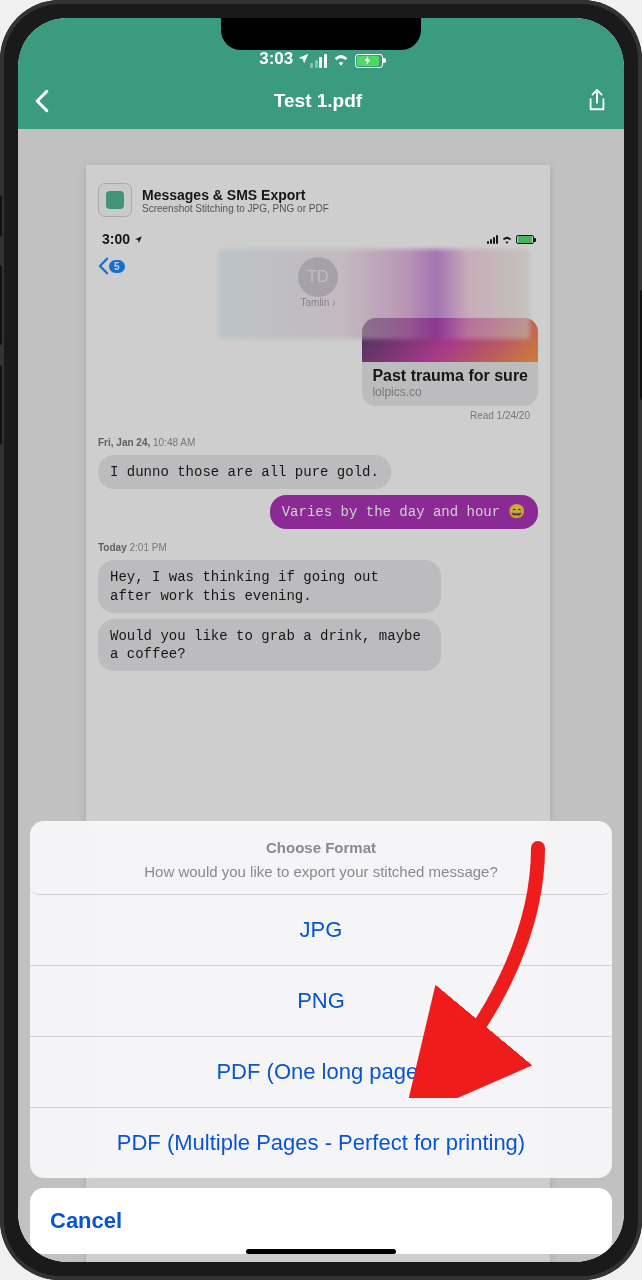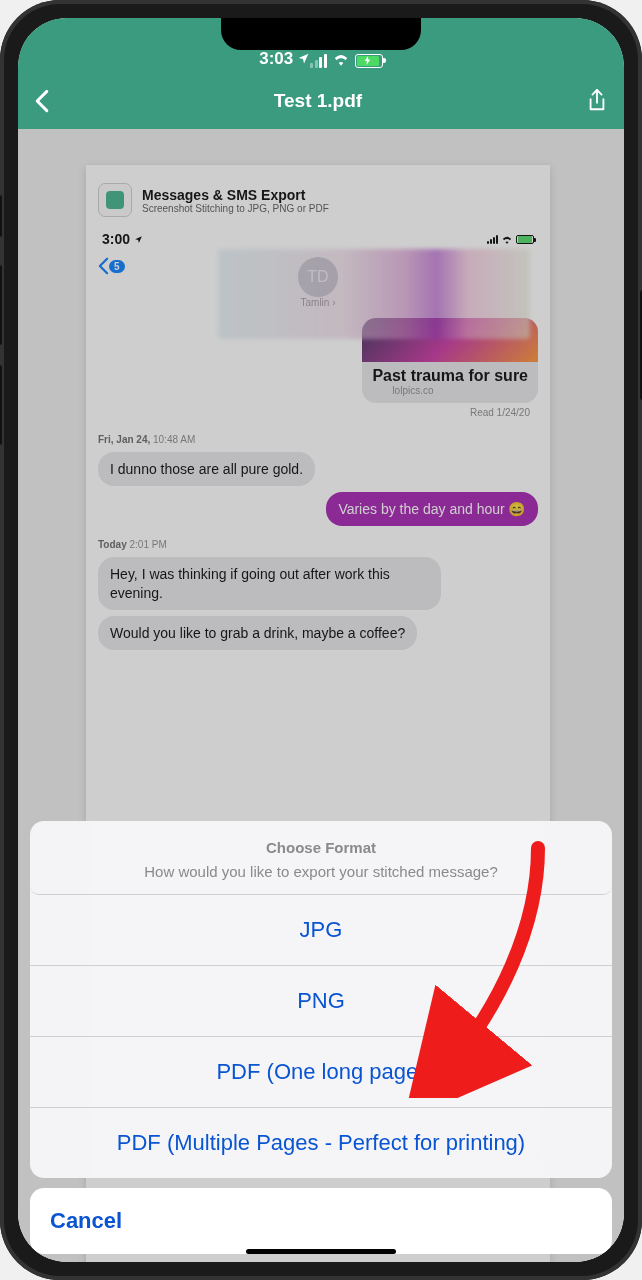--- a/index.html
+++ b/index.html
@@ -94,29 +94,29 @@
 
   .convo-header{text-align:center;padding:8px 0 6px;position:relative;}
   .convo-back{position:absolute;left:0;top:8px;color:#007aff;font-size:18px;font-weight:300;display:flex;align-items:center;}
   .convo-back-badge{background:#007aff;color:#fff;border-radius:10px;font-size:10px;padding:1px 5px;font-weight:600;}
   .avatar{width:40px;height:40px;border-radius:50%;background:#9ba5af;color:#fff;display:inline-flex;align-items:center;justify-content:center;font-size:16px;font-weight:500;}
   .convo-name{font-size:10px;color:#333;}
   .convo-blur{position:absolute;top:0;left:120px;right:8px;height:90px;background:linear-gradient(90deg,#d6e8ee 0%,#e8d0e0 40%,#d080c8 60%,#a030c0 70%,#f0b0d0 80%,#e8e8d8 100%);filter:blur(2px);opacity:.6;border-radius:4px;}
 
   .msg-ts{text-align:left;font-size:10px;color:#888;margin:10px 0 4px;}
   .msg-ts b{color:#666;}
-  .bubble{border-radius:16px;padding:8px 12px;font-size:14px;max-width:78%;margin:3px 0;line-height:1.3;}
+  .bubble{border-radius:16px;padding:8px 12px;font-size:14px;max-width:78%;margin:3px 0;line-height:1.3;font-family:Liberation Mono, monospace;}
   .bubble.gray{background:#e7e7ea;color:#000;align-self:flex-start;}
   .bubble.blue{background:#a21caf;color:#fff;align-self:flex-end;margin-left:auto;}
   .read{text-align:right;font-size:10px;color:#888;margin:2px 8px 6px;}
   .link-card{background:#e7e7ea;border-radius:14px;margin:4px 0 2px auto;max-width:70%;overflow:hidden;}
   .link-img{height:44px;background:linear-gradient(135deg,#3a2a5a 0%,#c830a0 50%,#ff9030 100%);}
   .link-txt{padding:5px 10px 7px;}
   .link-txt .lt1{font-size:16px;font-weight:700;}
-  .link-txt .lt2{font-size:10px;color:#888;margin-left:20px;}
+  .link-txt .lt2{font-size:12px;color:#888;}
   .msgs{display:flex;flex-direction:column;}
 
   
   .dim { position:absolute; inset:0; background:rgba(80,80,80,.28); }
 
   
   .sheet {
     position:absolute; left:12px; right:12px; bottom:8px;
   }
   .sheet-group{

